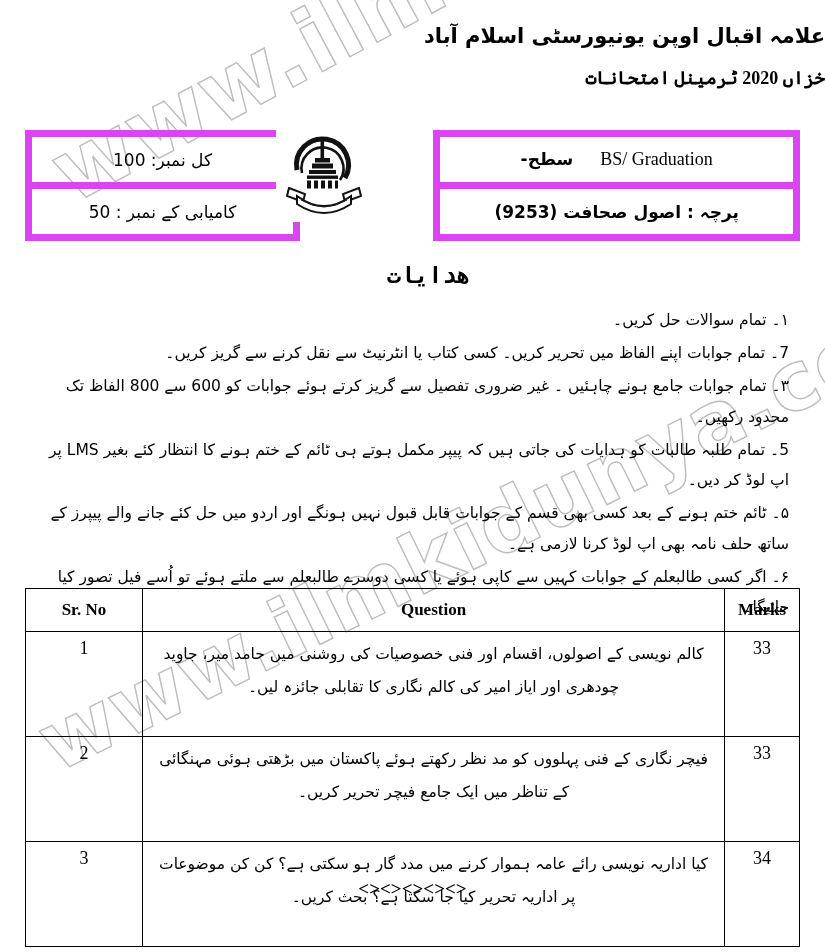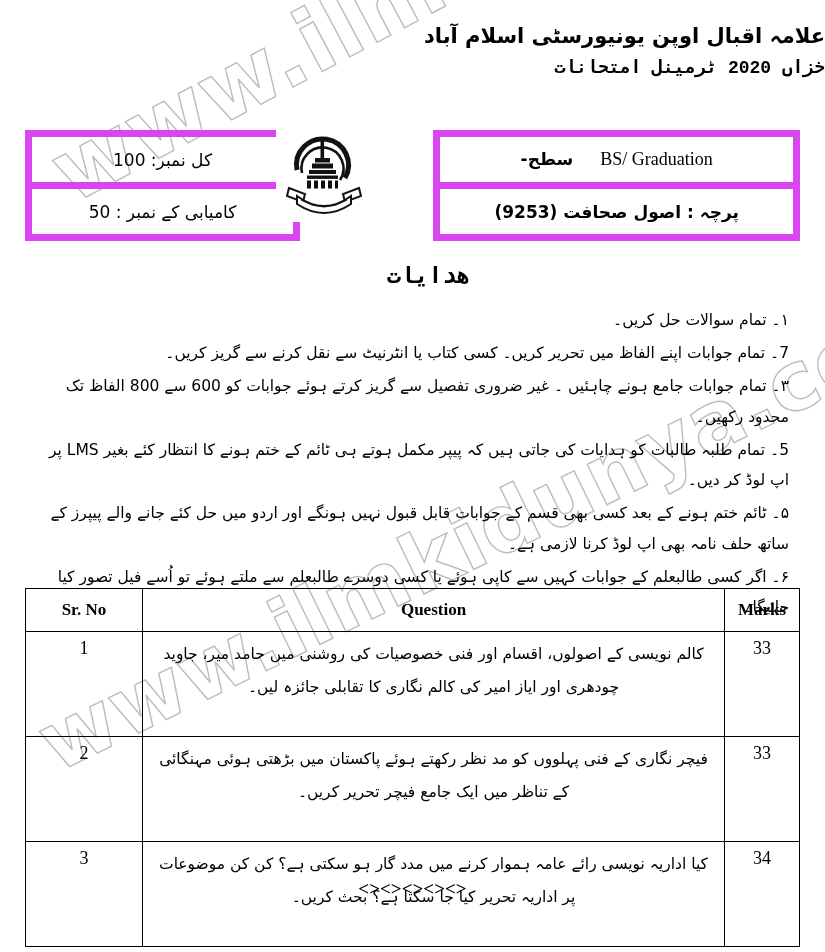--- a/index.html
+++ b/index.html
@@ -61,25 +61,25 @@
     padding-top: 22px;
   }
   .uni-name {
     font-family: "DejaVu Sans", sans-serif;
     font-size: 21px;
     font-weight: 700;
     line-height: 1.35;
     direction: rtl;
   }
   .exam-session {
-    font-family: Liberation Mono, monospace;
+    font-family: Liberation Serif, serif;
     font-size: 18px;
     font-weight: 700;
     line-height: 1.4;
-    margin-top: 6px;
+    margin-top: 16px;
     direction: rtl;
   }
 
   
   .info-table-wrap {
     position: absolute;
     top: 130px;
     left: 25px;
     width: 775px;
     z-index: 10;

